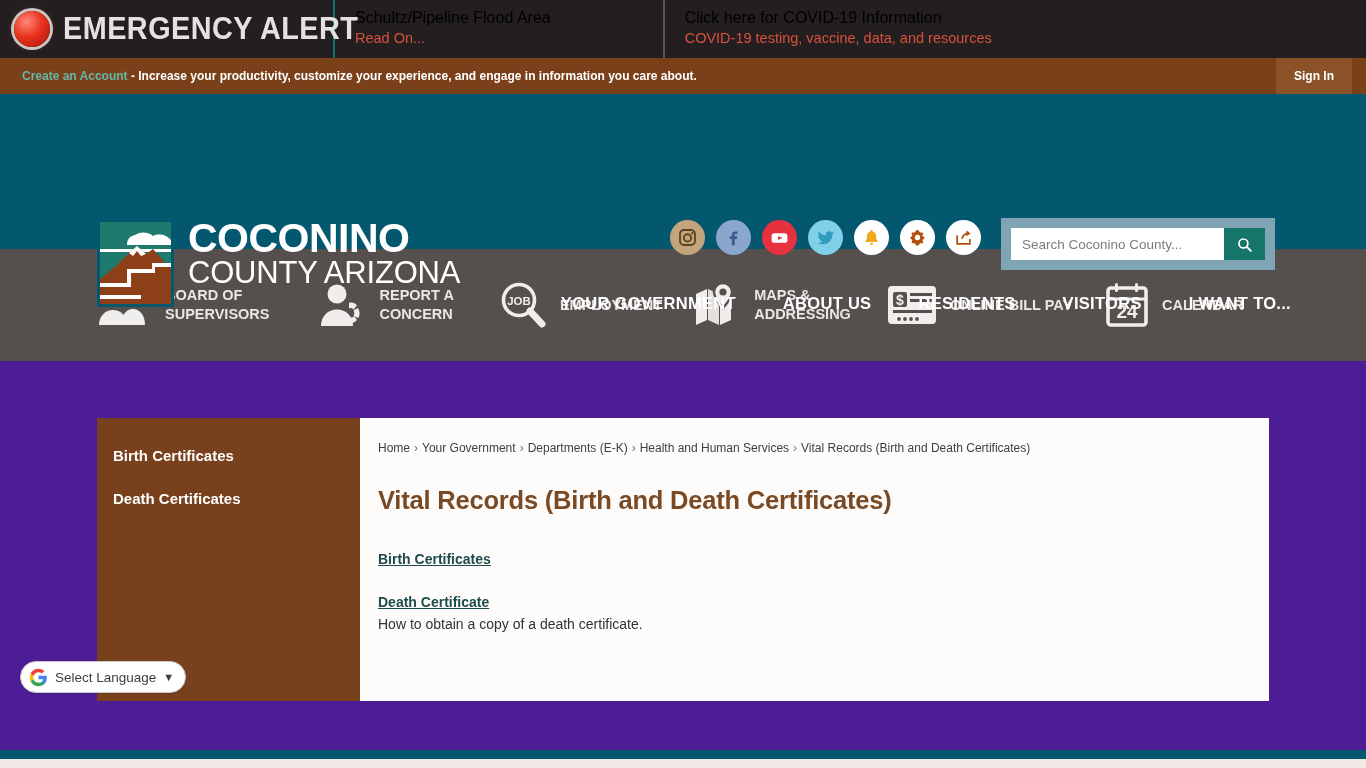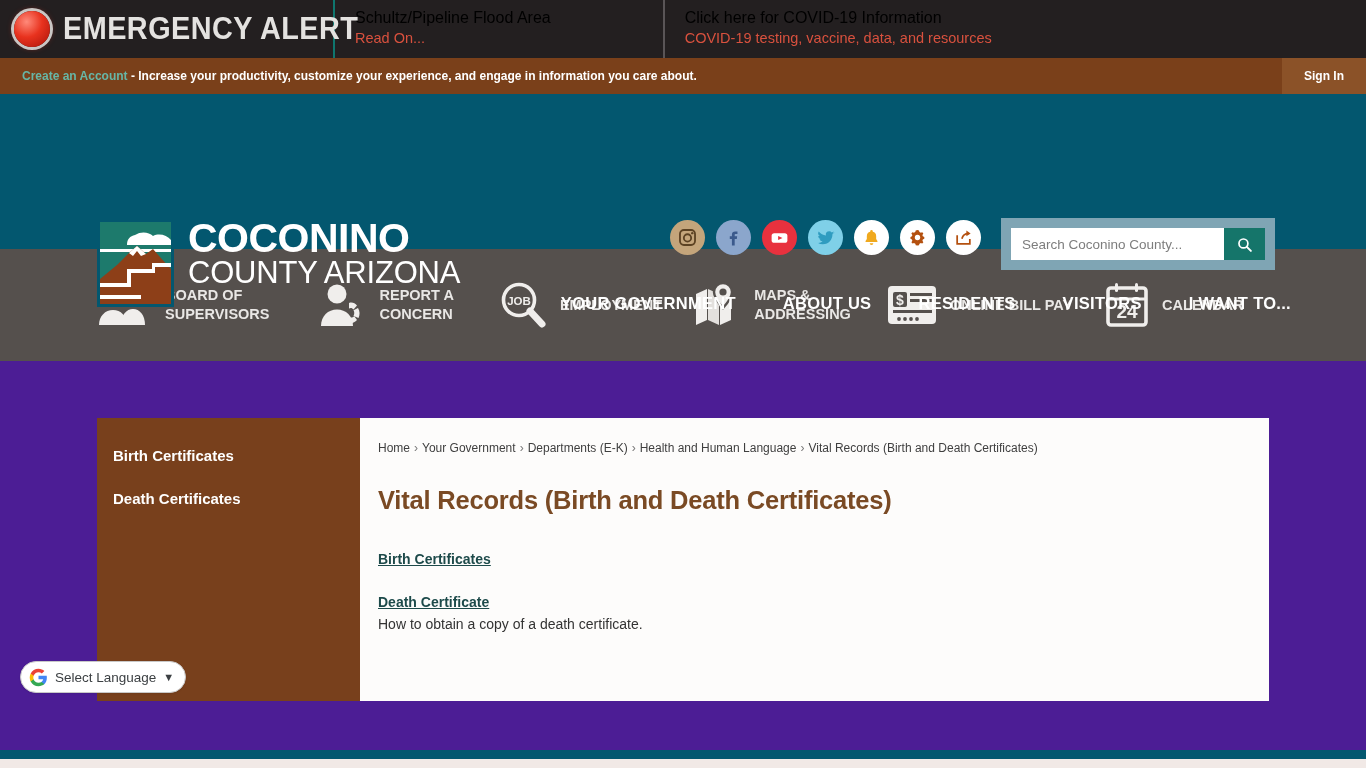--- a/index.html
+++ b/index.html
@@ -65,23 +65,23 @@
     font-size: 12px;
     color: #ffffff;
     font-weight: bold;
   }
   .account-text .create {
     color: #67b6a6;
     text-decoration: none;
   }
   .signin-btn {
     position: absolute;
-    right: 0; top: 0;
+    right: 14px; top: 0;
     height: 36px;
-    width: 84px;
+    width: 76px;
     background: #8b5228;
     color: #ffffff;
     font-size: 12px;
     font-weight: bold;
     display: flex;
     align-items: center;
     justify-content: center;
     border: none;
     cursor: pointer;
     font-family: "Liberation Sans", sans-serif;
@@ -476,21 +476,21 @@
   <div class="content-row">
 
     <aside class="sidebar">
       <a href="#">Birth Certificates</a>
       <a href="#">Death Certificates</a>
     </aside>
 
     <main class="panel">
 
       <div class="breadcrumb">
-        <a href="#">Home</a><span class="sep">›</span><a href="#">Your Government</a><span class="sep">›</span><a href="#">Departments (E-K)</a><span class="sep">›</span><a href="#">Health and Human Language</a><span class="sep">›</span><a href="#">Vital Records (Birth and Death Certificates)</a>
+        <a href="#">Home</a><span class="sep">›</span><a href="#">Your Government</a><span class="sep">›</span><a href="#">Departments (E-K)</a><span class="sep">›</span><a href="#">Health and Human Services</a><span class="sep">›</span><a href="#">Vital Records (Birth and Death Certificates)</a>
       </div>
 
       <h1 class="page-title">Vital Records (Birth and Death Certificates)</h1>
 
       <div class="entry">
         <a href="#">Birth Certificates</a>
       </div>
 
       <div class="entry">
         <a href="#">Death Certificate</a>

